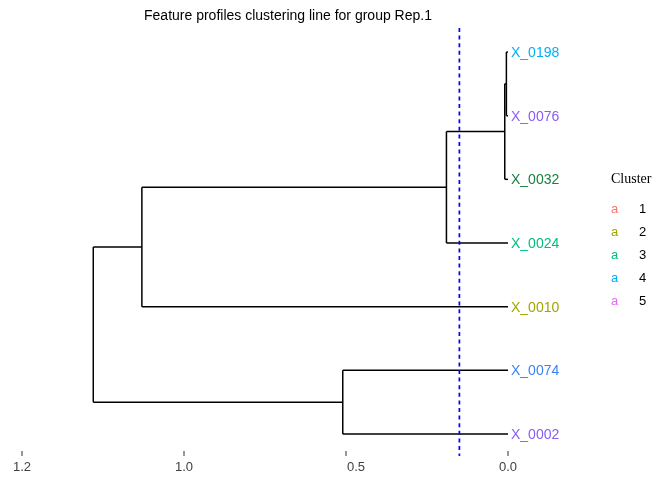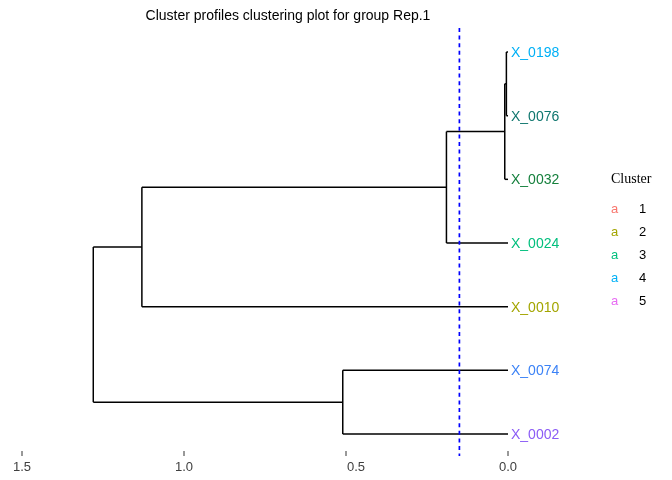--- a/index.html
+++ b/index.html
@@ -29,21 +29,21 @@
   .legend-entries{margin-top:6px;}
   .legend-entry{display:flex;align-items:center;height:23px;}
   .legend-key{width:14px;font-size:13px;text-align:left;}
   .legend-val{margin-left:14px;font-size:13px;color:#000;}
 </style>
 </head>
 <body>
 
 <div class="canvas">
 
-  <div class="plot-title">Cluster profiles clustering plot for group Rep.1</div>
+  <div class="plot-title">Feature profiles clustering line for group Rep.1</div>
 
   <svg id="dendro-svg" width="672" height="480">
       <line x1="506.38" y1="52" x2="506.38" y2="115.666" stroke="#000000" stroke-width="1.5"></line>
       <line x1="508" y1="52" x2="506.38" y2="52" stroke="#000000" stroke-width="1.5"></line>
       <line x1="508" y1="115.666" x2="506.38" y2="115.666" stroke="#000000" stroke-width="1.5"></line>
       <line x1="504.76" y1="83.833" x2="504.76" y2="179.332" stroke="#000000" stroke-width="1.5"></line>
       <line x1="506.38" y1="83.833" x2="504.76" y2="83.833" stroke="#000000" stroke-width="1.5"></line>
       <line x1="508" y1="179.332" x2="504.76" y2="179.332" stroke="#000000" stroke-width="1.5"></line>
       <line x1="446.44" y1="131.58249999999998" x2="446.44" y2="242.998" stroke="#000000" stroke-width="1.5"></line>
       <line x1="504.76" y1="131.58249999999998" x2="446.44" y2="131.58249999999998" stroke="#000000" stroke-width="1.5"></line>
@@ -58,29 +58,29 @@
       <line x1="141.88000000000005" y1="246.977125" x2="93.27999999999997" y2="246.977125" stroke="#000000" stroke-width="1.5"></line>
       <line x1="342.76" y1="402.163" x2="93.27999999999997" y2="402.163" stroke="#000000" stroke-width="1.5"></line>
       <line x1="459.4" y1="28" x2="459.4" y2="456" stroke="#0000FF" stroke-width="1.7" stroke-dasharray="4 3.6"></line>
       <line x1="22" y1="451" x2="22" y2="456" stroke="#333333" stroke-width="1"></line>
       <line x1="184" y1="451" x2="184" y2="456" stroke="#333333" stroke-width="1"></line>
       <line x1="346" y1="451" x2="346" y2="456" stroke="#333333" stroke-width="1"></line>
       <line x1="508" y1="451" x2="508" y2="456" stroke="#333333" stroke-width="1"></line>
     </svg>
 
   <div class="leaf-label" style="left: 511px; top: 52px; color: rgb(0, 176, 246);">X_0198</div>
-  <div class="leaf-label" style="left: 511px; top: 115.666px; color: #0f766e;">X_0076</div>
+  <div class="leaf-label" style="left: 511px; top: 115.666px; color: #8b5cf6;">X_0076</div>
   <div class="leaf-label" style="left: 511px; top: 179.332px; color: #15803d;">X_0032</div>
   <div class="leaf-label" style="left: 511px; top: 242.998px; color: rgb(0, 191, 125); text-align: right;">X_0024</div>
   <div class="leaf-label" style="left: 511px; top: 306.664px; color: rgb(163, 165, 0);">X_0010</div>
   <div class="leaf-label" style="left: 511px; top: 370.33px; color: #3b82f6;">X_0074</div>
   <div class="leaf-label" style="left: 511px; top: 433.996px; color: #8b5cf6;">X_0002</div>
 
 
-  <div class="x-tick-label" style="left: 22px;">1.5</div>
+  <div class="x-tick-label" style="left: 22px;">1.2</div>
   <div class="x-tick-label" style="left: 184px;">1.0</div>
   <div class="x-tick-label" style="left: 346px; margin-left: 10px;">0.5</div>
   <div class="x-tick-label" style="left: 508px;">0.0</div>
 
   <div class="legend">
     <div class="legend-title">Cluster</div>
     <div class="legend-entries">
       <div class="legend-entry">
         <span class="legend-key" style="color: rgb(248, 118, 109);">a</span>
         <span class="legend-val">1</span>

